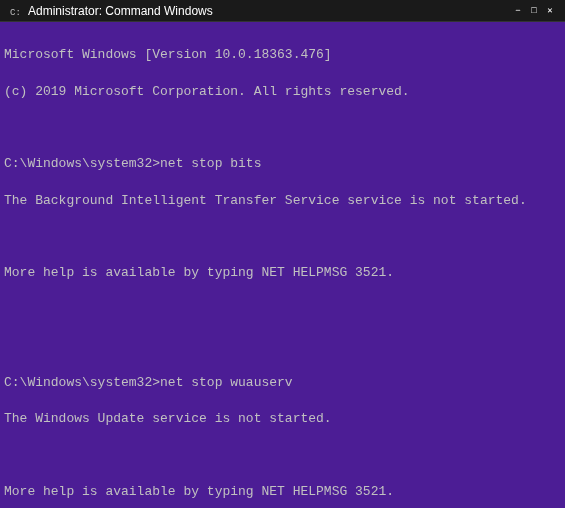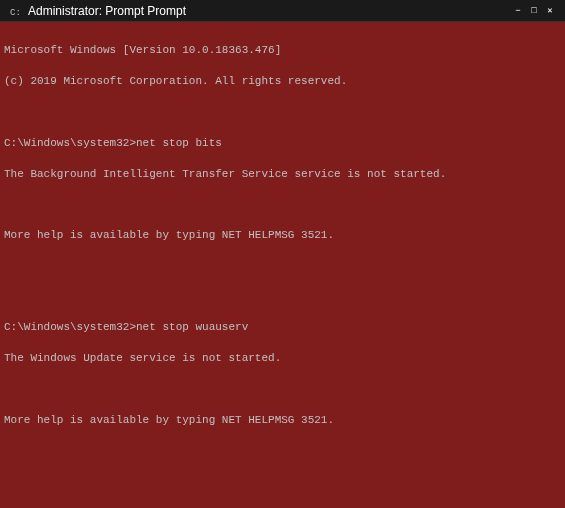--- a/index.html
+++ b/index.html
@@ -57,28 +57,28 @@
       height: 14px;
       display: flex;
       align-items: center;
       justify-content: center;
       color: #fff;
       font-size: 9px;
       cursor: pointer;
     }
 
     .cmd-body {
-      background: #7f1d1d;
+      background: #4c1d95;
       color: #c0c0c0;
       padding: 6px 4px;
       height: calc(508px - 22px);
       overflow-y: auto;
       white-space: pre-wrap;
       line-height: 1.4;
-      font-size: 11px;
+      font-size: 13px;
     }
 
     .line {
       display: block;
       color: #c0c0c0;
     }
 
     .empty-line {
       display: block;
       height: 1.4em;
@@ -91,21 +91,21 @@
 </head>
 <body>
 
 <div class="title-bar">
   <div class="title-bar-icon">
     <svg viewBox="0 0 12 12" fill="none" xmlns="http://www.w3.org/2000/svg">
       <rect width="12" height="12" fill="#1a1a1a"></rect>
       <text x="1" y="10" font-size="9" fill="#c0c0c0" font-family="Courier New">C:</text>
     </svg>
   </div>
-  <span class="title-bar-text">Administrator: Prompt Prompt</span>
+  <span class="title-bar-text">Administrator: Command Windows</span>
   <div class="title-bar-controls">
     <div class="title-bar-btn">−</div>
     <div class="title-bar-btn">□</div>
     <div class="title-bar-btn">✕</div>
   </div>
 </div>
 
 <div class="cmd-body" id="terminal-body">
 <span class="line">Microsoft Windows [Version 10.0.18363.476]</span><br><span class="line">(c) 2019 Microsoft Corporation. All rights reserved.</span><br><span class="empty-line">&nbsp;</span><br><span class="line">C:\Windows\system32&gt;net stop bits</span><br><span class="line">The Background Intelligent Transfer Service service is not started.</span><br><span class="empty-line">&nbsp;</span><br><span class="line">More help is available by typing NET HELPMSG 3521.</span><br><span class="empty-line">&nbsp;</span><br><span class="empty-line">&nbsp;</span><br><span class="line">C:\Windows\system32&gt;net stop wuauserv</span><br><span class="line">The Windows Update service is not started.</span><br><span class="empty-line">&nbsp;</span><br><span class="line">More help is available by typing NET HELPMSG 3521.</span><br><br><br><br><br><br><br><br><br><br><br><br><br><br></div>
 

